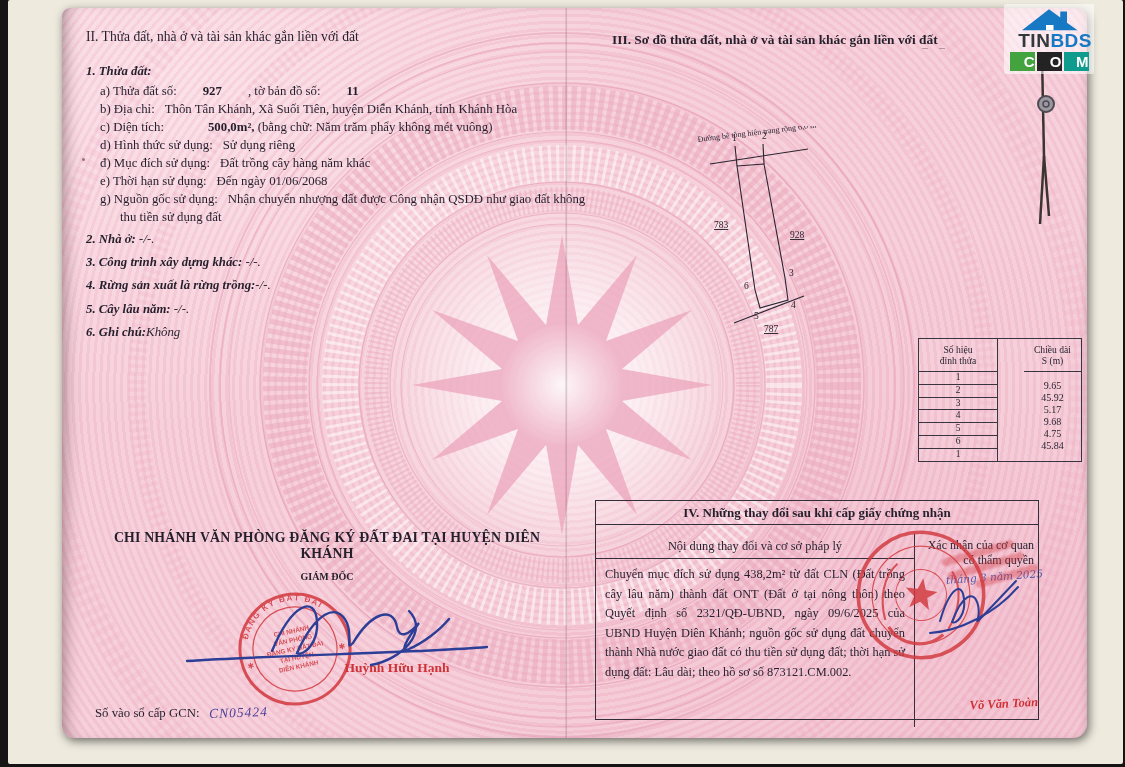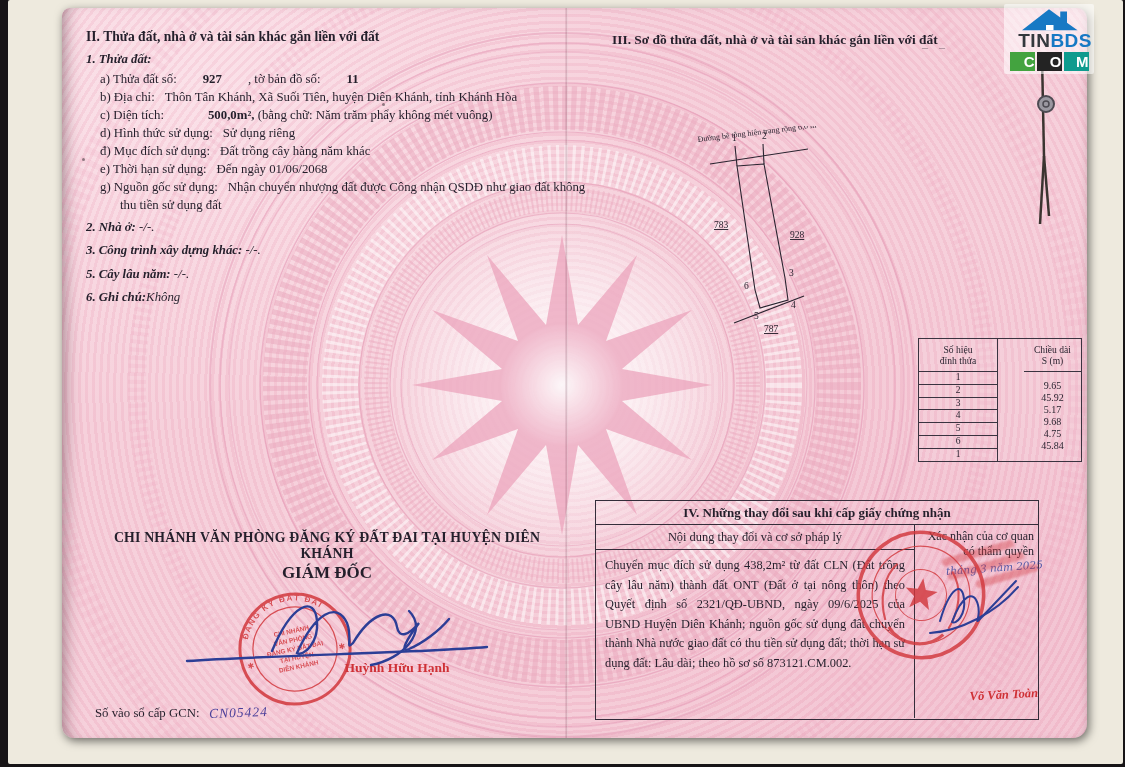--- a/index.html
+++ b/index.html
@@ -16,21 +16,21 @@
           radial-gradient(ellipse at 12% 10%, rgba(255,238,243,.55), transparent 38%),
           radial-gradient(ellipse at 90% 85%, rgba(236,168,190,.40), transparent 45%);
         box-shadow: inset 14px 0 16px -12px rgba(70,35,48,.5), inset -6px 0 10px -8px rgba(70,35,48,.35),
                     2px 3px 10px rgba(0,0,0,.55);}
   #page:after{content:"";position:absolute;left:503px;top:0;width:3px;height:100%;
         background:linear-gradient(to right, rgba(120,70,90,.10), rgba(90,40,60,.18), rgba(255,255,255,.25));}
   svg{display:block}
   .abs{position:absolute;}
   
   #parcel{left:24px;top:20px;width:486px;font-size:12.8px;line-height:18px;}
-  #parcel .sec-title{font-weight:bold;font-size:13.6px;margin-bottom:4px;}
+  #parcel .sec-title{font-weight:normal;font-size:13.6px;margin-bottom:16px;}
   #parcel .sub{font-weight:bold;font-style:italic;margin:2px 0;}
   #parcel .row{padding-left:14px;}
   #parcel .row.wrap{padding-left:34px;text-indent:-20px;width:470px;}
   #parcel .num-item{font-weight:bold;font-style:italic;margin-top:3px;line-height:20px;}
   #parcel .num-item .val{font-weight:normal;}
   .b{font-weight:bold;}
   .gap{display:inline-block;width:26px;}
   .gap-s{display:inline-block;width:10px;}
   
   #map-title{left:550px;top:24px;font-size:13.4px;font-weight:bold;}
@@ -41,38 +41,38 @@
   #vtable .c1{width:78px;border-right:1.2px solid #3a3340;text-align:center;}
   #vtable .c2{flex:1;text-align:center;}
   #vtable .hdr{height:32px;border-bottom:1.2px solid #3a3340;font-size:9.6px;line-height:11px;
                display:flex;flex-direction:column;justify-content:center;}
   #vtable .vrow{height:11.8px;border-bottom:1px solid #3a3340;line-height:11px;font-size:9.5px;}
   #vtable .vrow:last-child{border-bottom:none;}
   #vtable .lens{padding-top:8px;line-height:11.9px;font-size:10px;}
   
   #ivbox{left:533px;top:492px;width:442px;height:218px;border:1.4px solid #342d3a;font-size:12.4px;}
   #ivbox .title{text-align:center;font-weight:bold;font-size:13px;padding:4px 0 3px;border-bottom:1.2px solid #342d3a;}
-  #ivbox .cols{display:flex;height:calc(100% - 25px);}
+  #ivbox .cols{display:flex;height:calc(100% - 25px);margin-top:9px;}
   #ivbox .col1{width:318px;border-right:1.2px solid #342d3a;}
   #ivbox .col1 .chdr{text-align:center;padding:5px 0 4px;border-bottom:1.2px solid #342d3a;}
   #ivbox .col1 .body{padding:6px 9px;text-align:justify;line-height:19.5px;font-size:12.4px;}
   #ivbox .col2{flex:1;position:relative;text-align:right;}
   #ivbox .col2 .chdr{padding:4px 4px 0;line-height:15px;font-size:12px;}
   .hand-blue{font-style:italic;color:#3646a0;font-family:"DejaVu Serif",serif;}
   #iv-hand-date{position:absolute;left:-12px;top:38px;width:140px;font-size:10.5px;transform:rotate(-4deg);opacity:.85;}
   #iv-signer{position:absolute;left:0;right:0;bottom:14px;color:#cf3136;font-weight:bold;font-style:italic;
              font-size:12.5px;transform:rotate(-3deg);}
   
   #issuer{left:30px;top:518px;width:470px;text-align:center;}
   #date-line{font-size:12.8px;}
   .blank{position:relative;display:inline-block;padding:0 1px;}
   .blank .dots{letter-spacing:1.5px;}
   .blank .hand{position:absolute;left:1px;top:-8px;font-style:italic;color:#4a4070;font-size:12px;}
   #office-line{font-weight:bold;font-size:13.8px;margin-top:4px;letter-spacing:.2px;}
-  #role-line{font-weight:bold;font-size:17px;margin-top:1px;}
+  #role-line{font-weight:bold;font-size:10px;margin-top:9px;}
   #issuer-name{position:absolute;left:220px;top:134px;width:170px;color:#cf3136;font-weight:bold;font-size:13.5px;}
   
   #registry{left:33px;top:697px;font-size:12.8px;}
   #registry .hand-val{font-style:italic;color:#4a3f9a;font-size:13.5px;letter-spacing:1px;
                       display:inline-block;transform:rotate(-2deg);margin-left:6px;}
   
   #logo{position:absolute;left:1004px;top:4px;width:86px;text-align:right;background:rgba(255,255,255,.55);
         padding:2px 2px 3px;border-radius:2px;font-family:"Liberation Sans",sans-serif;}
   #logo .wordmark{font-size:19px;font-weight:bold;letter-spacing:.5px;line-height:18px;}
   #logo .wordmark .tin{color:#33383d;}
@@ -144,20 +144,21 @@
         <span>đ) Mục đích sử dụng:</span><span class="gap-s"></span><span>Đất trồng cây hàng năm khác</span>
       </div>
       <div class="row">
         <span>e) Thời hạn sử dụng:</span><span class="gap-s"></span><span>Đến ngày 01/06/2068</span>
       </div>
       <div class="row wrap">
         <span>g) Nguồn gốc sử dụng:</span><span class="gap-s"></span><span>Nhận chuyển nhượng đất được Công nhận QSDĐ như giao đất không thu tiền sử dụng đất</span>
       </div>
       <div class="num-item"><span>2. Nhà ở:</span> <span class="val">-/-.</span></div>
       <div class="num-item"><span>3. Công trình xây dựng khác:</span> <span class="val">-/-.</span></div>
+      <div class="num-item"><span>4. Rừng sản xuất là rừng trồng:</span><span class="val">-/-.</span></div>
       <div class="num-item" style="margin-top:4px"><span>5. Cây lâu năm:</span> <span class="val">-/-.</span></div>
       <div class="num-item" style="margin-top:3px"><span>6. Ghi chú:</span><span class="val" style="font-style:italic">Không</span></div>
     </div>
 
     <div class="abs" id="map-title">III. Sơ đồ thửa đất, nhà ở và tài sản khác gắn liền với đất</div>
     <div class="abs" id="hand-marks">– –</div>
 
     <svg class="abs" style="left:628px;top:118px" width="330" height="225" viewBox="0 0 330 225">
       <g stroke="#2a2430" stroke-width="1.1" fill="none">
         <path d="M20,38 L118,23"></path>

